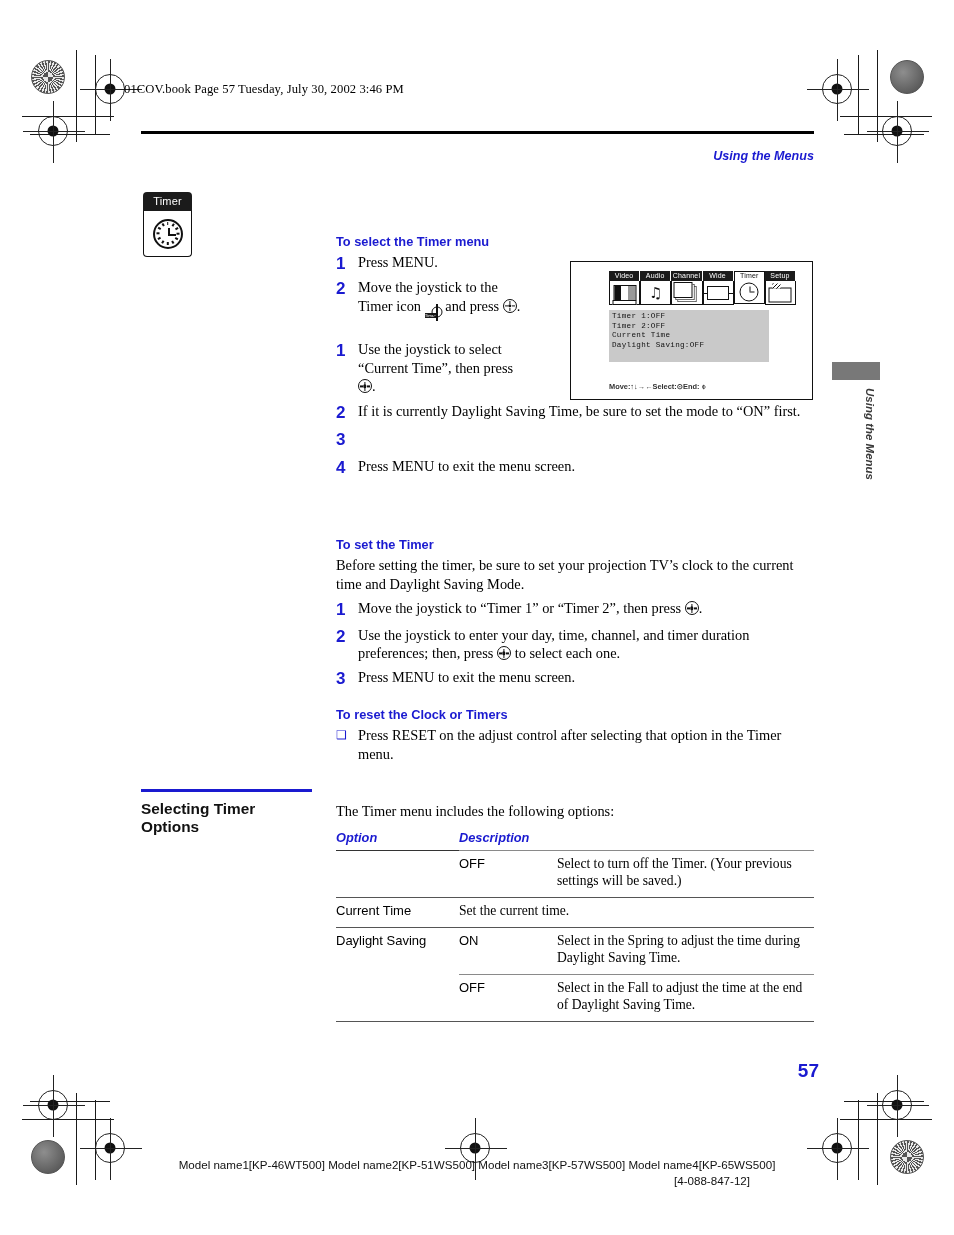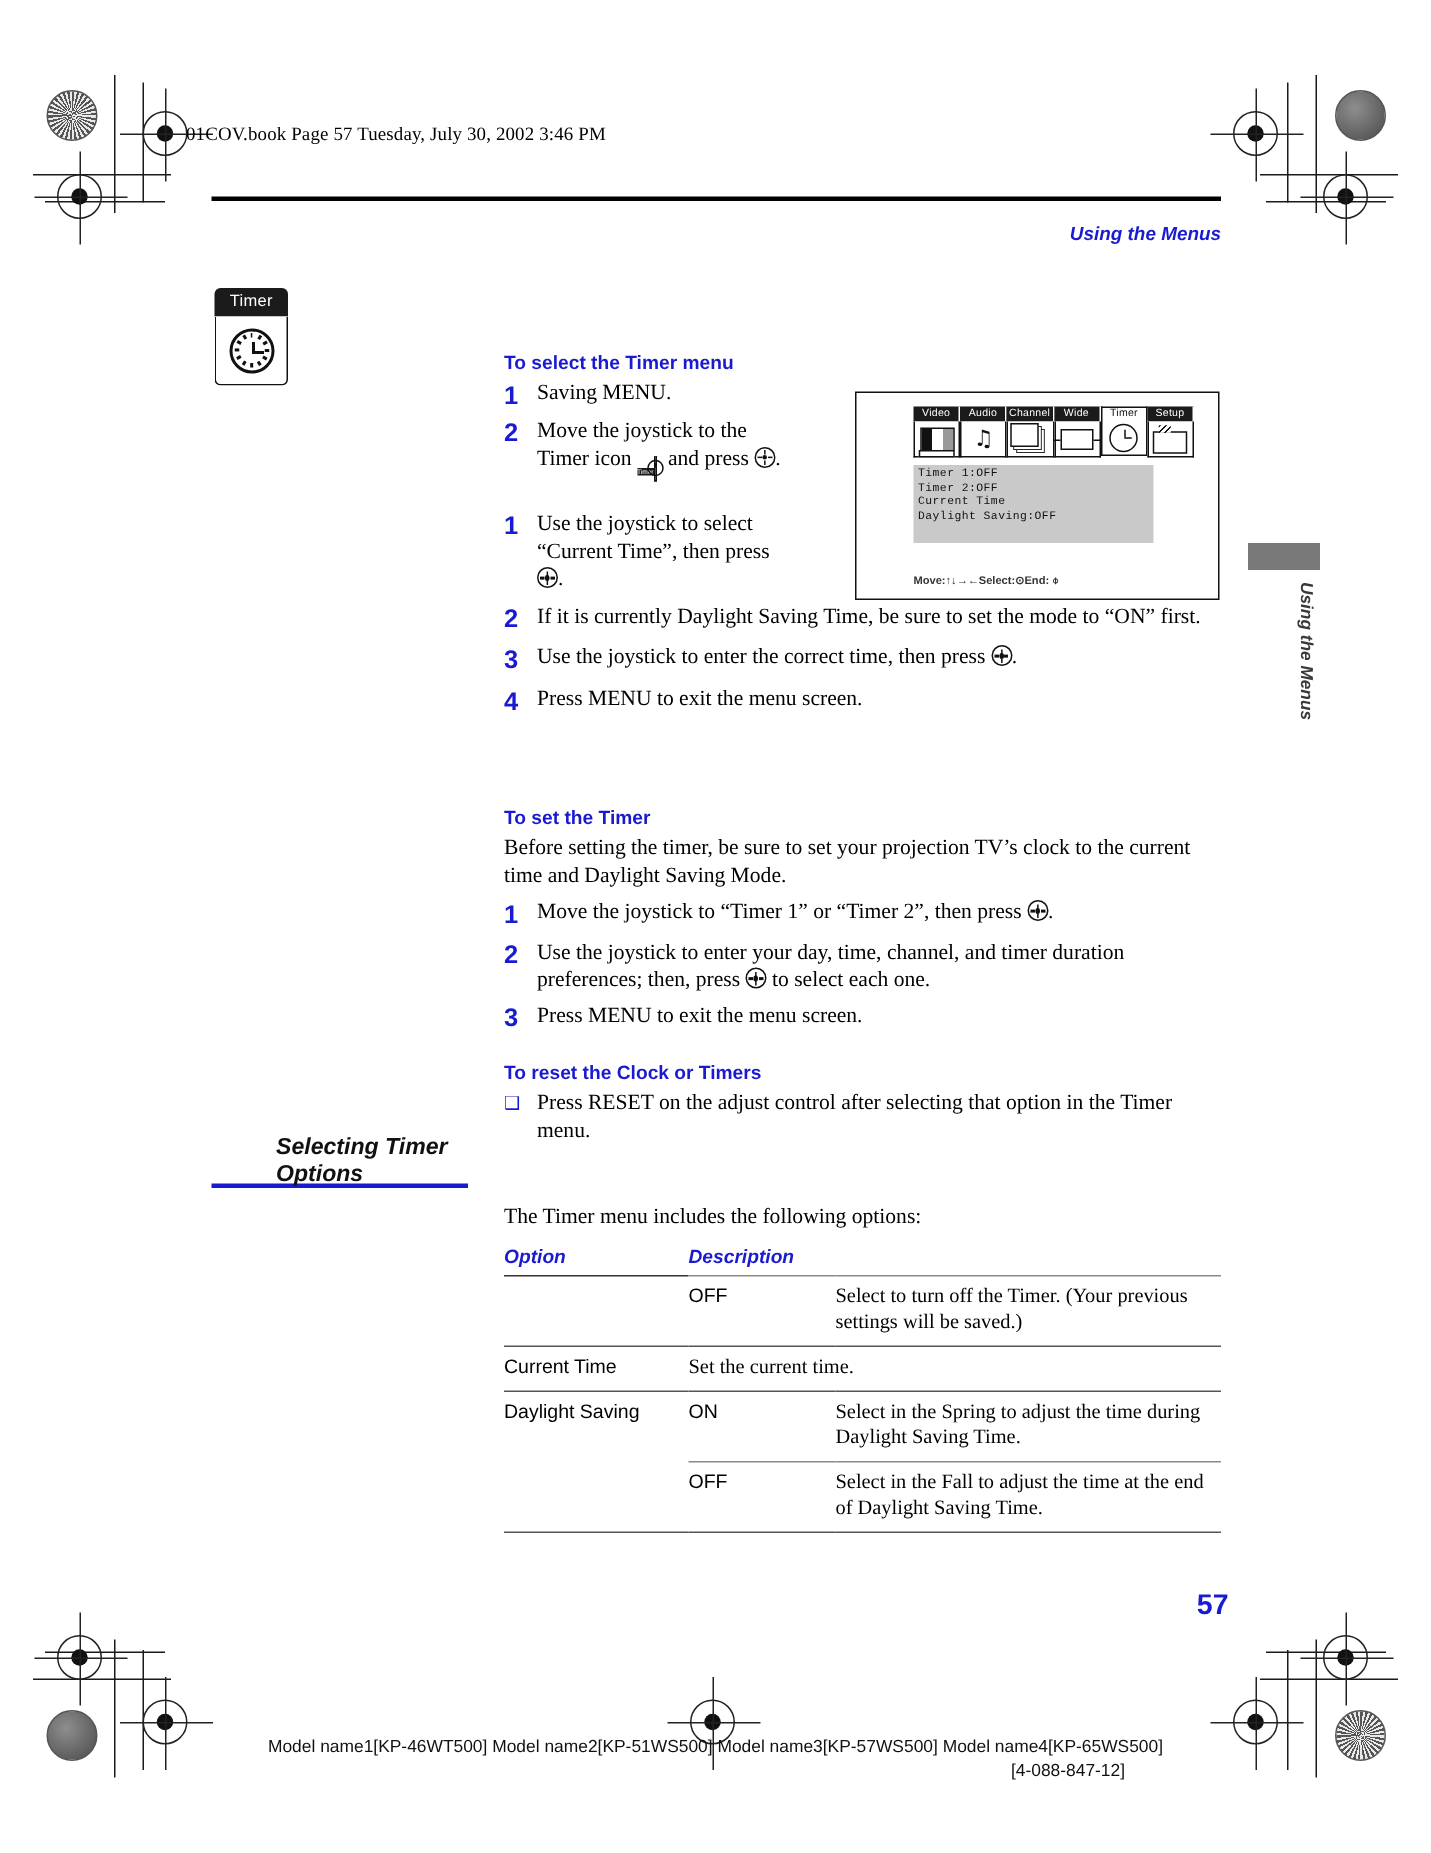--- a/index.html
+++ b/index.html
@@ -127,23 +127,23 @@
 
   
   .sidebar-tab{position:absolute;right:74px;top:362px;width:48px;height:18px;background:#787878;}
   .sidebar-txt{position:absolute;right:78px;top:388px;width:20px;
       font-family:"Liberation Sans",sans-serif;font-weight:bold;font-style:italic;
       font-size:11.5px;color:#3a3a3a;white-space:nowrap;
       writing-mode:vertical-rl;}
 
   
   .sec-rule{position:absolute;left:141px;top:789px;width:171px;height:3px;background:#1a1ad0;}
-  .sec-head{position:absolute;left:141px;top:756px;width:190px;
-      font-family:"Liberation Sans",sans-serif;font-weight:bold;font-style:italic;
-      font-size:15.4px;line-height:1.18;color:#111;margin-left:43px;}
+  .sec-head{position:absolute;left:141px;top:800px;width:190px;
+      font-family:"Liberation Sans",sans-serif;font-weight:bold;
+      font-size:15.4px;line-height:1.18;color:#111;}
   .intro{position:absolute;left:336px;top:803px;font-size:14.4px;}
 
   table.opt{position:absolute;left:336px;top:830px;width:478px;border-collapse:collapse;}
   table.opt th{font-family:"Liberation Sans",sans-serif;font-style:italic;font-weight:bold;
       color:#1a1ad0;font-size:12.8px;text-align:left;padding:0 0 5px 0;}
   table.opt td{font-size:13.6px;vertical-align:top;padding:5px 8px 7px 0;line-height:1.25;}
   table.opt td.c1{font-family:"Liberation Sans",sans-serif;font-size:13px;width:115px;}
   table.opt td.c2{font-family:"Liberation Sans",sans-serif;font-size:13px;width:90px;}
   .bt{border-top:1px solid #555;}
   .bt-light{border-top:1px solid #8a8a8a;}
@@ -307,21 +307,21 @@
       <span><span>Move:</span><span>↑↓→←</span></span>
       <span><span>Select:</span><span>⊙</span></span>
       <span><span>End:</span>&nbsp;<span>⌽</span></span>
     </div>
   </div>
 
   <div class="col" style="top:234px;width:250px;">
     <h3 class="sub">To select the Timer menu</h3>
     <div class="step">
       <div class="num">1</div>
-      <div class="txt">Saving MENU.</div>
+      <div class="txt">Press MENU.</div>
     </div>
     <div class="step">
       <div class="num">2</div>
       <div class="txt">
         <span>Move the joystick to the</span><br>
         <span>Timer icon</span>
         <span class="miniicon">
           <span class="c1">Timer</span><span class="c2"></span>
         </span>
         <span>and press</span>
@@ -338,24 +338,20 @@
         <span>“Current Time”, then press</span><br>
         <span class="jstick"><i class="a"></i><i class="b"></i><i class="c"></i><i class="d"></i></span><span>.</span>
       </div>
     </div>
     <div class="step" style="margin-top:6px">
       <div class="num">2</div>
       <div class="txt">If it is currently Daylight Saving Time, be sure to set the mode to “ON” first.</div>
     </div>
     <div class="step" style="margin-top:6px">
       <div class="num">3</div>
-      <div class="txt">
-        <span>Use the joystick to enter the correct time, then press</span>
-        <span class="jstick"><i class="a"></i><i class="b"></i><i class="c"></i><i class="d"></i></span><span>.</span>
-      </div>
     </div>
     <div class="step" style="margin-top:6px">
       <div class="num">4</div>
       <div class="txt">Press MENU to exit the menu screen.</div>
     </div>
   </div>
 
   <div class="col" style="top:537px;">
     <h3 class="sub">To set the Timer</h3>
     <p class="para">Before setting the timer, be sure to set your projection TV’s clock to the current time and Daylight Saving Mode.</p>

